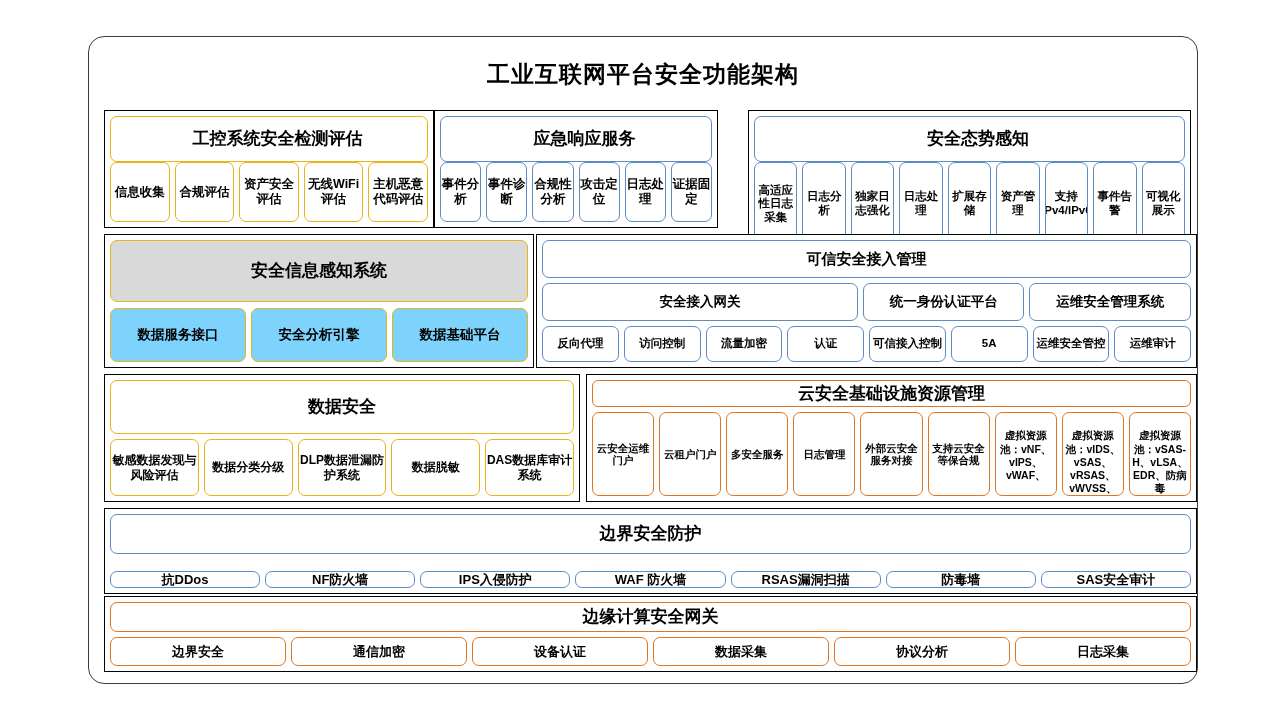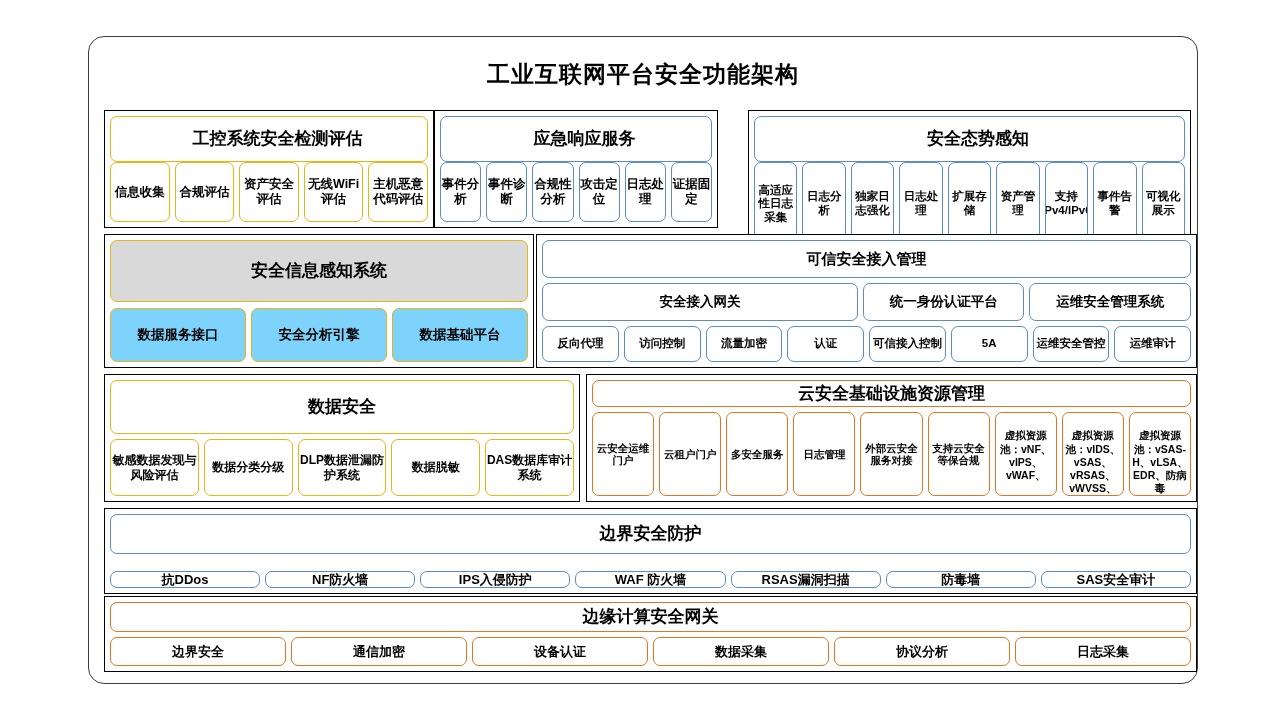--- a/index.html
+++ b/index.html
@@ -63,21 +63,21 @@
   #g-tsam .mid{display:flex;gap:5px;height:38px;margin-bottom:5px;}
   #g-tsam .mid .cell{font-size:13.5px;font-weight:bold;}
   #g-tsam .rowwrap .cell{font-size:11.5px;font-weight:bold;}
 
   
   #g-data{left:104px;top:374px;width:476px;height:128px;}
   #g-data .hdr{height:54px;margin-bottom:5px;}
   #g-data .cell{font-size:12px;font-weight:bold;}
 
   #g-cloud{left:586px;top:374px;width:611px;height:128px;}
-  #g-cloud .hdr{height:54px;margin-bottom:5px;}
+  #g-cloud .hdr{height:54px;margin-bottom:5px;border-radius:6px;}
   #g-cloud .cell{font-size:10.5px;font-weight:bold;}
   .cell.tiny{font-size:8.5px;line-height:1.25;align-items:flex-start;padding-top:16px;}
 
   
   #g-bsp{left:104px;top:508px;width:1093px;height:86px;}
   #g-bsp .hdr{height:44px;margin-bottom:17px;font-size:17px;}
   #g-bsp .cell{font-size:13px;font-weight:bold;}
 
   #g-ecsg{left:104px;top:596px;width:1093px;height:76px;}
   #g-ecsg .hdr{height:30px;margin-bottom:5px;font-size:17px;}

